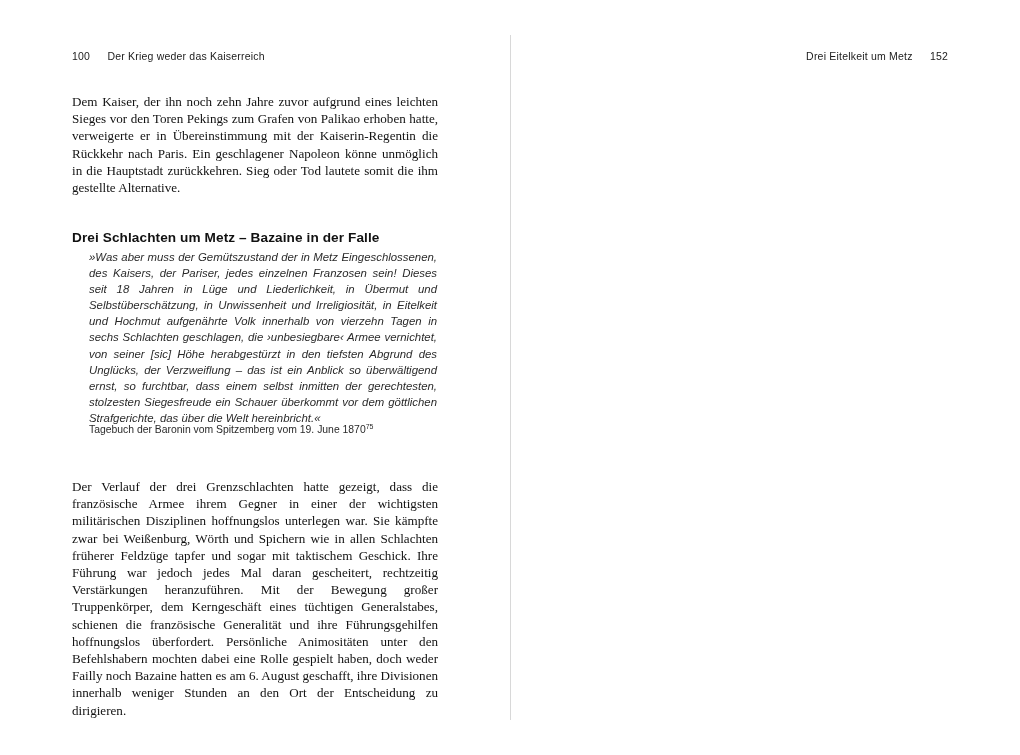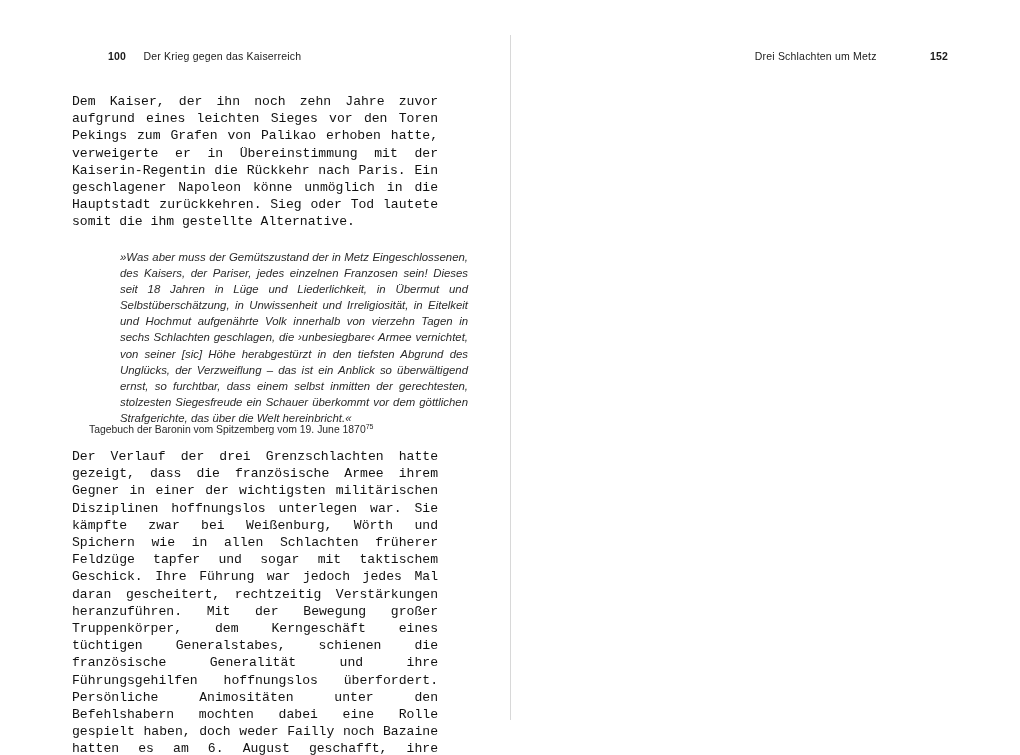--- a/index.html
+++ b/index.html
@@ -19,89 +19,90 @@
 
   
   .runhead{
     position:absolute;top:50px;
     font-family:"Liberation Sans", sans-serif;
     font-size:10.5px;color:#1b1b1b;letter-spacing:.2px;
     white-space:nowrap;
   }
   .runhead.left{left:72px;}
   .runhead.right{right:72px;}
-  .runhead .folio{font-weight:700;margin-left:36px;}
+  .runhead .folio{font-weight:400;}
   .runhead .sep{display:inline-block;width:11px;}
 
   
   .col{
     position:absolute;left:72px;width:366px;
     font-size:13.1px;line-height:17.2px;
     text-align:justify;
-    -webkit-hyphens:auto;hyphens:auto;font-family:Liberation Mono, monospace;
+    -webkit-hyphens:auto;hyphens:auto;
   }
   .col p{margin:0;text-indent:0;}
 
   #intro-para{top:93px;}
 
   .section-title{
     position:absolute;left:72px;top:219px;width:380px;
     font-family:"Liberation Sans", sans-serif;
     font-weight:bold;font-size:13.6px;color:#111;
     letter-spacing:.1px;
   }
 
   .quote{
     position:absolute;left:89px;top:249px;width:348px;
     font-family:"Liberation Sans", sans-serif;
     font-style:italic;font-size:11.4px;line-height:16.1px;
-    color:#2a2a2a;text-align:justify;margin-left:31px;
+    color:#2a2a2a;text-align:justify;
   }
   .quote-source{
     position:absolute;left:89px;top:420px;width:348px;
     font-family:"Liberation Sans", sans-serif;
     font-style:normal;font-size:10.4px;line-height:14px;color:#2a2a2a;
   }
   .quote-source sup{font-size:7px;vertical-align:super;}
 
-  #body-para-1{top:448px;}
+  #body-para-1{top:478px;}
 </style>
 </head>
 <body>
 
 <div class="spread">
 
   <div class="page left">
 
     <div class="runhead left">
       <span class="folio">100</span>
       <span class="sep"></span>
-      <span>Der Krieg gegen das Kaiserreich</span>
+      <span>Der Krieg weder das Kaiserreich</span>
     </div>
 
     <div class="col" id="intro-para">
       <p>Dem Kaiser, der ihn noch zehn Jahre zuvor aufgrund eines leichten Sieges vor den Toren Pekings zum Grafen von Palikao erhoben hatte, verweigerte er in Übereinstimmung mit der Kaiserin-Regentin die Rückkehr nach Paris. Ein geschlagener Napoleon könne unmöglich in die Hauptstadt zurückkehren. Sieg oder Tod lautete somit die ihm gestellte Alternative.</p>
     </div>
 
+    <h2 class="section-title">Drei Schlachten um Metz – Bazaine in der Falle</h2>
 
     <div class="quote">»Was aber muss der Gemütszustand der in Metz Eingeschlossenen, des Kaisers, der Pariser, jedes einzelnen Franzosen sein! Dieses seit 18 Jahren in Lüge und Liederlichkeit, in Übermut und Selbstüberschätzung, in Unwissenheit und Irreligiosität, in Eitelkeit und Hochmut aufgenährte Volk innerhalb von vierzehn Tagen in sechs Schlachten geschlagen, die ›unbesiegbare‹ Armee vernichtet, von seiner [sic] Höhe herabgestürzt in den tiefsten Abgrund des Unglücks, der Verzweiflung – das ist ein Anblick so überwältigend ernst, so furchtbar, dass einem selbst inmitten der gerechtesten, stolzesten Siegesfreude ein Schauer überkommt vor dem göttlichen Strafgerichte, das über die Welt hereinbricht.«</div>
 
     <div class="quote-source">
       <span>Tagebuch der Baronin vom Spitzemberg vom 19. June 1870</span><sup>75</sup>
     </div>
 
     <div class="col" id="body-para-1">
       <p>Der Verlauf der drei Grenzschlachten hatte gezeigt, dass die französische Armee ihrem Gegner in einer der wichtigsten militärischen Disziplinen hoffnungslos unterlegen war. Sie kämpfte zwar bei Weißenburg, Wörth und Spichern wie in allen Schlachten früherer Feldzüge tapfer und sogar mit taktischem Geschick. Ihre Führung war jedoch jedes Mal daran gescheitert, rechtzeitig Verstärkungen heranzuführen. Mit der Bewegung großer Truppenkörper, dem Kerngeschäft eines tüchtigen Generalstabes, schienen die französische Generalität und ihre Führungsgehilfen hoffnungslos überfordert. Persönliche Animositäten unter den Befehlshabern mochten dabei eine Rolle gespielt haben, doch weder Failly noch Bazaine hatten es am 6. August geschafft, ihre Divisionen innerhalb weniger Stunden an den Ort der Entscheidung zu dirigieren.</p>
     </div>
   </div>
 
   <div class="gutter"></div>
 
   <div class="page right">
 
     <div class="runhead right">
-      <span>Drei Schlachten um Metz</span>
+      <span>Drei Eitelkeit um Metz</span>
       <span class="sep"></span>
       <span class="folio">152</span>
     </div>
 
   </div>
 </div>
 
 </body></html>

